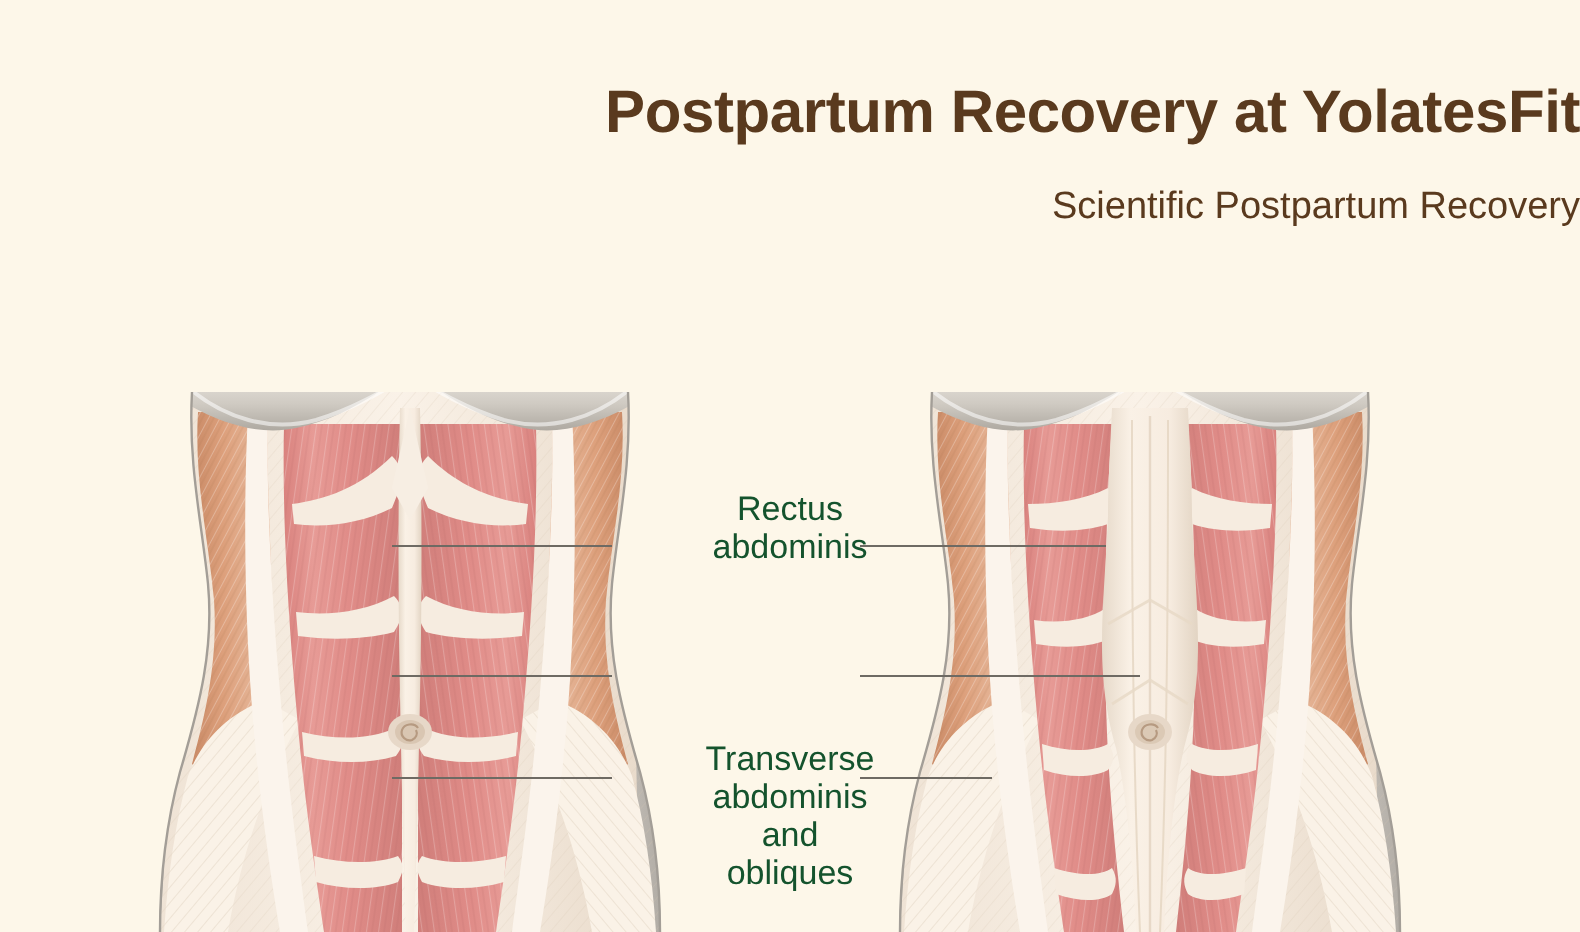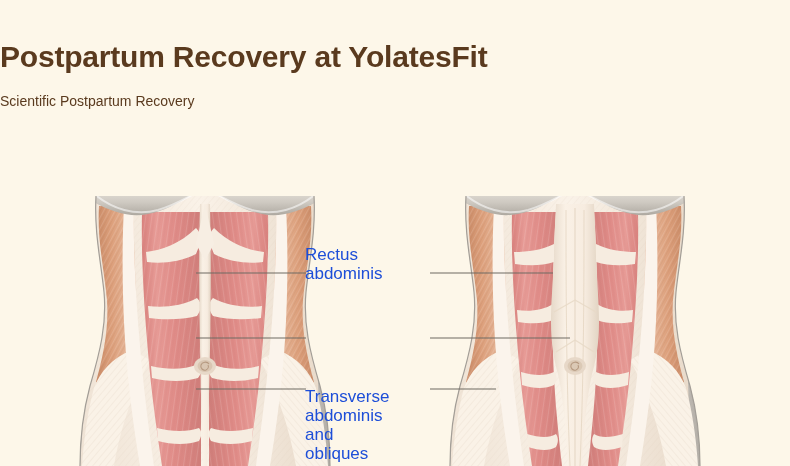--- a/index.html
+++ b/index.html
@@ -18,36 +18,36 @@
     width: 790px;
     height: 466px;
     background: #fdf7e9;
   }
   
   #header {
     position: absolute;
     left: 0;
     top: 0;
     width: 790px;
-    text-align: left;
+    text-align: right;
     z-index: 5;
   }
   #title {
     margin: 0;
     padding-top: 42px;
     font-size: 30px;
     font-weight: bold;
     letter-spacing: -0.2px;
     color: #5a3a1e;
     line-height: 1.0;
     white-space: nowrap;
   }
   .subtitle {
     margin: 0;
-    font-size: 14px;
+    font-size: 19px;
     font-weight: normal;
     color: #5a3a1e;
     line-height: 1.0;
     white-space: nowrap;
   }
   #subtitle-1 { padding-top: 22px; }
   #subtitle-2 { padding-top: 15px; }
 
   
   #figures {
@@ -67,29 +67,30 @@
     top: 0;
     width: 790px;
     height: 466px;
     z-index: 4;
     pointer-events: none;
   }
   .label {
     position: absolute;
     width: 180px;
     left: 305px;
-    color: #1d4ed8;
+    text-align: center;
+    color: #14532d;
     font-size: 17px;
     line-height: 19px;
     white-space: pre-line;
     pointer-events: auto;
   }
   #label-rectus      { top: 245px; }
   #label-linea       { top: 300px; }
-  #label-transverse  { top: 387px; }
+  #label-transverse  { top: 370px; }
 </style>
 </head>
 <body>
 
 <div id="page">
 
   <div id="figures">
     <svg width="790" height="466" viewBox="0 0 790 466" xmlns="http://www.w3.org/2000/svg">
       <defs>
 

